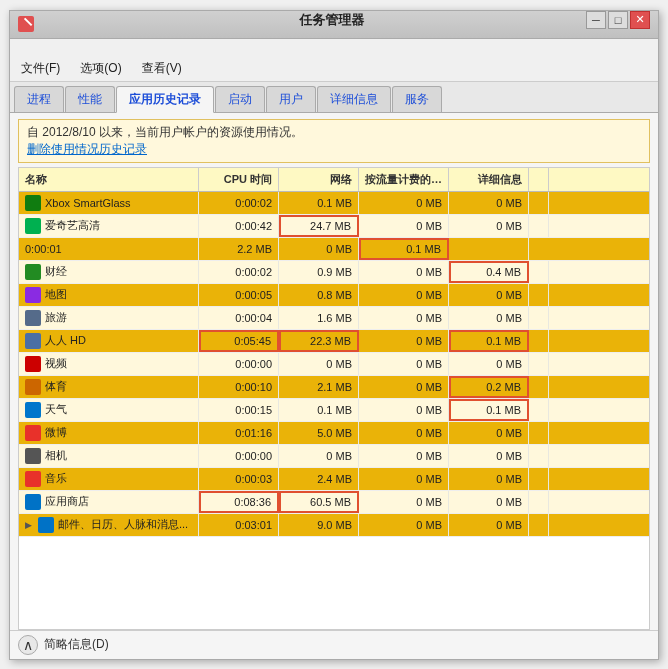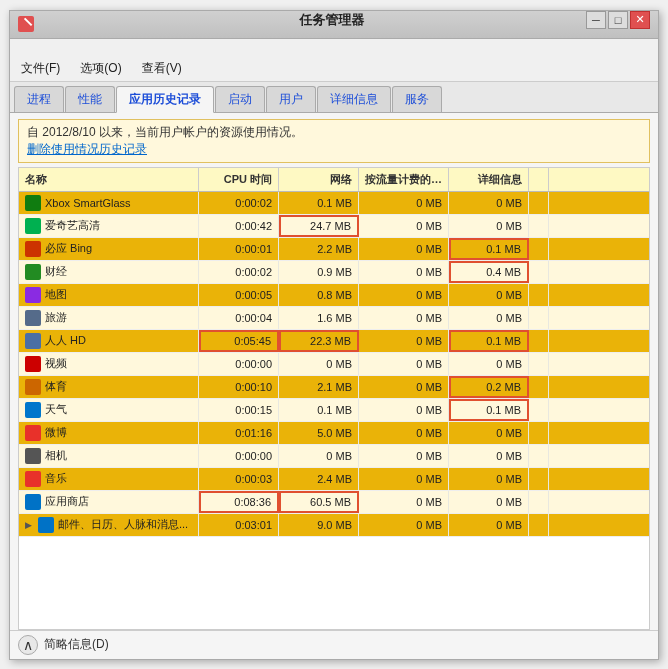--- a/index.html
+++ b/index.html
@@ -274,26 +274,20 @@
               <span>爱奇艺高清</span>
             </div>
           </div>
           <div class="cell">0:00:42</div>
           <div class="cell cell-hl-orange">24.7 MB</div>
           <div class="cell">0 MB</div>
           <div class="cell">0 MB</div>
           <div class="cell"></div>
         </div>
         <div class="table-row">
-          <div class="cell">
-            <div class="cell-name">
-              <div class="app-icon" style="background: rgb(204, 51, 0);"></div>
-              <span>必应 Bing</span>
-            </div>
-          </div>
           <div class="cell">0:00:01</div>
           <div class="cell">2.2 MB</div>
           <div class="cell">0 MB</div>
           <div class="cell cell-hl-orange">0.1 MB</div>
           <div class="cell"></div>
         </div>
         <div class="table-row">
           <div class="cell">
             <div class="cell-name">
               <div class="app-icon" style="background: rgb(34, 139, 34);"></div>

